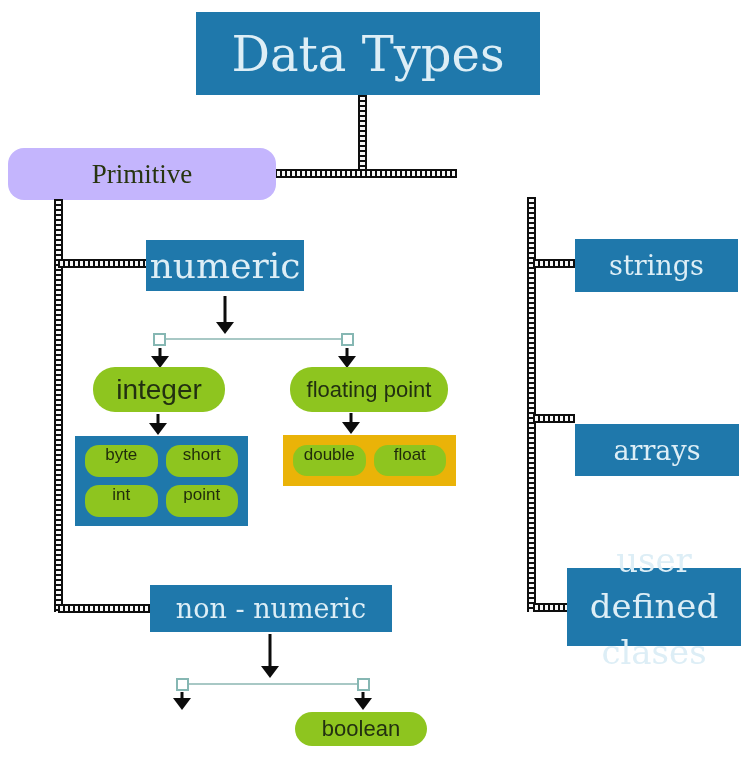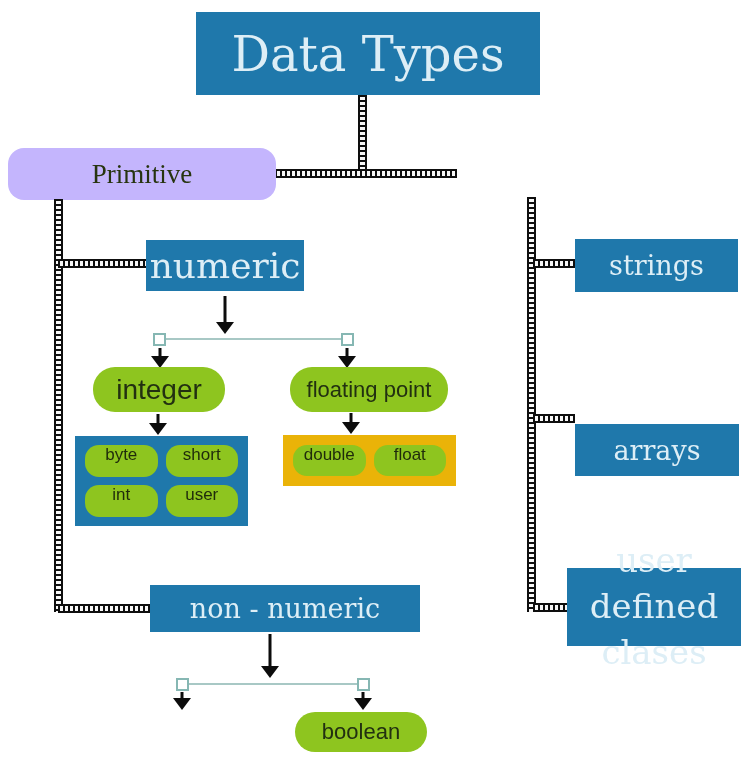--- a/index.html
+++ b/index.html
@@ -58,27 +58,27 @@
   #integer{left:93px;top:367px;width:132px;height:45px;font-size:28px;}
   #floating{left:290px;top:367px;width:158px;height:45px;font-size:22px;}
   #arrow-2{left:149px;top:414px;height:21px;}
   #arrow-3{left:342px;top:413px;height:21px;}
   #cont-1{left:75px;top:436px;width:173px;height:90px;position:absolute;background:#1f78ab;
           display:grid;grid-template-columns:1fr 1fr;grid-template-rows:1fr 1fr;
           gap:8px;padding:9px 10px;box-sizing:border-box;}
   #cont-2{left:283px;top:435px;width:173px;height:51px;position:absolute;background:#eab308;
           display:grid;grid-template-columns:1fr 1fr;gap:8px;padding:10px;box-sizing:border-box;}
   #branch-nonnum{left:58px;top:604px;width:94px;}
-  #non-numeric{left:150px;top:585px;width:270px;height:47px;font-size:27px;}
+  #non-numeric{left:150px;top:585px;width:242px;height:47px;font-size:27px;}
   #arrow-4{left:261px;top:634px;height:44px;}
   #split-2{left:176px;top:678px;width:194px;}
   #arrow-l2{left:173px;top:692px;height:18px;}
   #arrow-r2{left:354px;top:692px;height:18px;}
   #character{left:112px;top:712px;width:141px;height:46px;font-size:22px;}
-  #boolean{left:295px;top:712px;width:132px;height:40px;font-size:22px;}
+  #boolean{left:295px;top:712px;width:132px;height:34px;font-size:22px;}
   #right-v{left:527px;top:197px;height:415px;}
   #branch-strings{left:533px;top:259px;width:42px;}
   #strings{left:575px;top:239px;width:163px;height:53px;font-size:27px;}
   #branch-arrays{left:533px;top:414px;width:42px;}
   #arrays{left:575px;top:392px;width:164px;height:52px;font-size:27px;margin-top:32px;}
   #branch-udc{left:533px;top:603px;width:34px;}
   #udc{left:567px;top:568px;width:174px;height:78px;font-size:34px;line-height:1.35;padding:0 4px;box-sizing:border-box;}
 </style>
 </head>
 <body>
@@ -144,21 +144,21 @@
     <div class="pill-sm">
       <span>byte</span>
     </div>
     <div class="pill-sm">
       <span>short</span>
     </div>
     <div class="pill-sm">
       <span>int</span>
     </div>
     <div class="pill-sm">
-      <span>user</span>
+      <span>point</span>
     </div>
   </div>
 
   <div id="cont-2">
     <div class="pill-sm">
       <span>double</span>
     </div>
     <div class="pill-sm">
       <span>float</span>
     </div>

